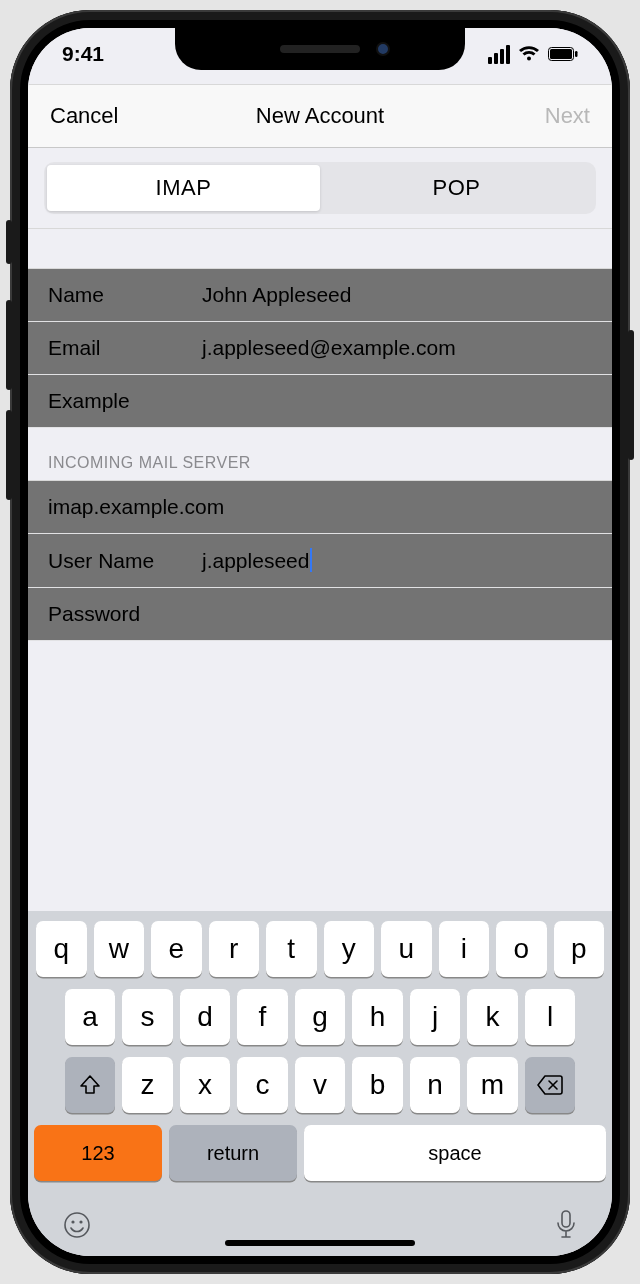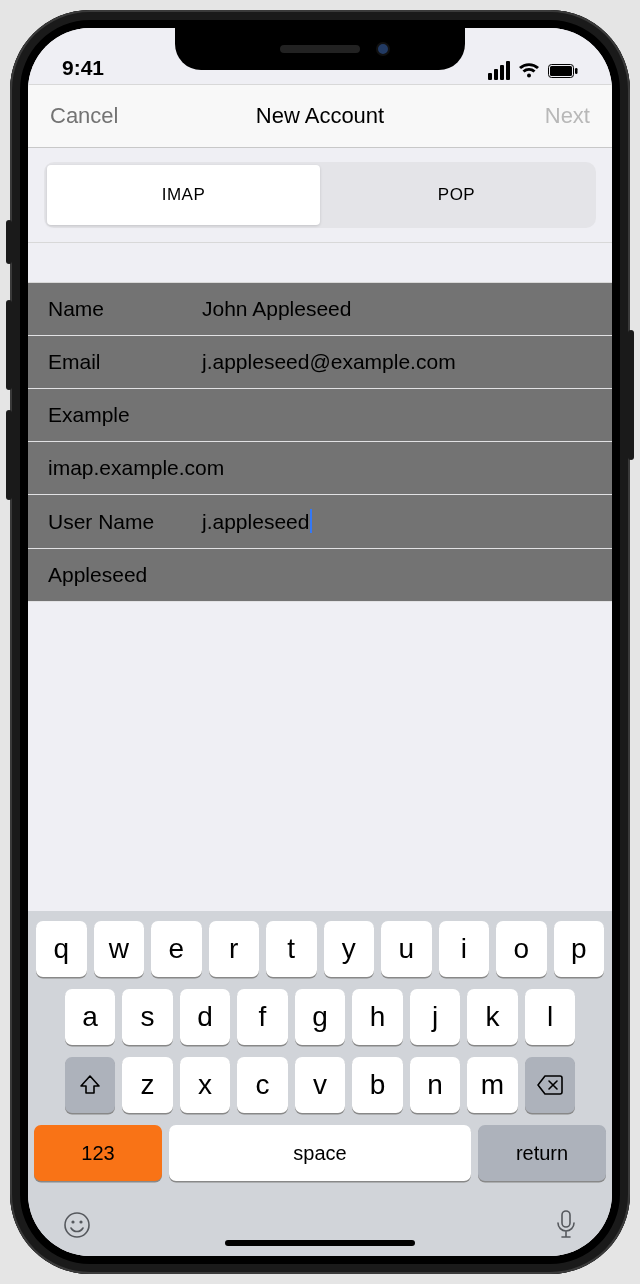--- a/index.html
+++ b/index.html
@@ -44,21 +44,21 @@
 
   .side-btn { position: absolute; background: #1a1a1a; border-radius: 4px; }
   .btn-l1 { left: -4px; top: 210px;  width: 6px; height: 44px; }
   .btn-l2 { left: -4px; top: 290px;  width: 6px; height: 90px; }
   .btn-l3 { left: -4px; top: 400px;  width: 6px; height: 90px; }
   .btn-r  { right:-4px; top: 320px;  width: 6px; height: 130px; }
 
   
   .status-bar {
     height: 56px;
-    display: flex; align-items: flex-end; justify-content: space-between;
+    display: flex; align-items: center; justify-content: space-between;
     padding: 0 34px 4px;
     font-weight: 600; font-size: 21px;
     background: #efeff4;
   }
   .status-right { display: flex; align-items: center; gap: 8px; }
   .sig-bars { display: flex; align-items: flex-end; gap: 2px; }
   .sig-bars span { width: 4px; background: #000; border-radius: 1px; display: block; }
   .sig-bars span:nth-child(1){height:7px;} .sig-bars span:nth-child(2){height:11px;}
   .sig-bars span:nth-child(3){height:15px;} .sig-bars span:nth-child(4){height:19px;}
 
@@ -66,36 +66,36 @@
   .nav {
     height: 64px;
     background: #f8f8f8;
     border-top: 1px solid #d8d8d8;
     border-bottom: 1px solid #c8c8c8;
     display: grid;
     grid-template-columns: 1fr auto 1fr;
     align-items: center;
     padding: 0 22px;
   }
-  .nav .cancel { color: #737373; font-size: 22px; justify-self: start; }
+  .nav .cancel { color: #000000; font-size: 22px; justify-self: start; }
   .nav .title  { font-size: 22px; font-weight: 400; }
   .nav .next   { color: #b8b8b8; font-size: 22px; justify-self: end; }
 
   
   .seg-wrap { padding: 14px 16px; background: #efeff4; border-bottom: 1px solid #d8d8d8;}
   .seg {
     display: flex;
     background: #e4e4e8;
     border-radius: 10px;
     padding: 3px;
   }
   .seg-item {
     flex: 1; text-align: center;
-    padding: 20px 0;
-    font-size: 17px; letter-spacing: .5px;
+    padding: 10px 0;
+    font-size: 22px; letter-spacing: .5px;
     color: #000;
     border-radius: 4px;
   }
   .seg-item.active {
     background: #fff;
     box-shadow: 0 1px 3px rgba(0,0,0,.15);
   }
 
   
   .spacer { height: 40px; background: #efeff4; border-bottom: 1px solid #d8d8d8; }
@@ -200,29 +200,30 @@
       <span class="val">John Appleseed</span>
     </div>
     <div class="cell">
       <span class="label">Email</span>
       <span class="val">j.appleseed@example.com</span>
     </div>
     <div class="cell">
       <span class="val">Example</span>
     </div>
 
+    <div class="section-header">INCOMING MAIL SERVER</div>
     <div class="cell">
       <span class="val">imap.example.com</span>
     </div>
     <div class="cell">
       <span class="label">User Name</span>
       <span class="val"><span>j.appleseed</span><span class="cursor"></span></span>
     </div>
     <div class="cell">
-      <span class="label">Appleseed</span>
+      <span class="label">Password</span>
       <span class="val"></span>
     </div>
 
     <div class="kb">
       <div class="kb-row top" id="kb-row1">
           <div class="key">q</div>
           <div class="key">w</div>
           <div class="key">e</div>
           <div class="key">r</div>
           <div class="key">t</div>
@@ -260,22 +261,22 @@
           </div>
         <div class="key mod">
           <svg width="28" height="22" viewBox="0 0 28 22">
               <path d="M9 2h15a2 2 0 012 2v14a2 2 0 01-2 2H9l-7-9z" fill="none" stroke="#000" stroke-width="1.6" stroke-linejoin="round"></path>
               <path d="M13 7l8 8M21 7l-8 8" stroke="#000" stroke-width="1.6" stroke-linecap="round"></path>
             </svg>
         </div>
       </div>
       <div class="kb-row">
         <div class="key num">123</div>
+        <div class="key ret">return</div>
         <div class="key space">space</div>
-        <div class="key ret">return</div>
       </div>
       <div class="kb-bottom">
         <span>
           <svg width="30" height="30" viewBox="0 0 30 30">
               <circle cx="15" cy="15" r="12" fill="none" stroke="#55585d" stroke-width="1.6"></circle>
               <circle cx="11" cy="12" r="1.6" fill="#55585d"></circle>
               <circle cx="19" cy="12" r="1.6" fill="#55585d"></circle>
               <path d="M9 18c1.5 2.5 4 3.5 6 3.5s4.5-1 6-3.5" fill="none" stroke="#55585d" stroke-width="1.6" stroke-linecap="round"></path>
             </svg>
         </span>

